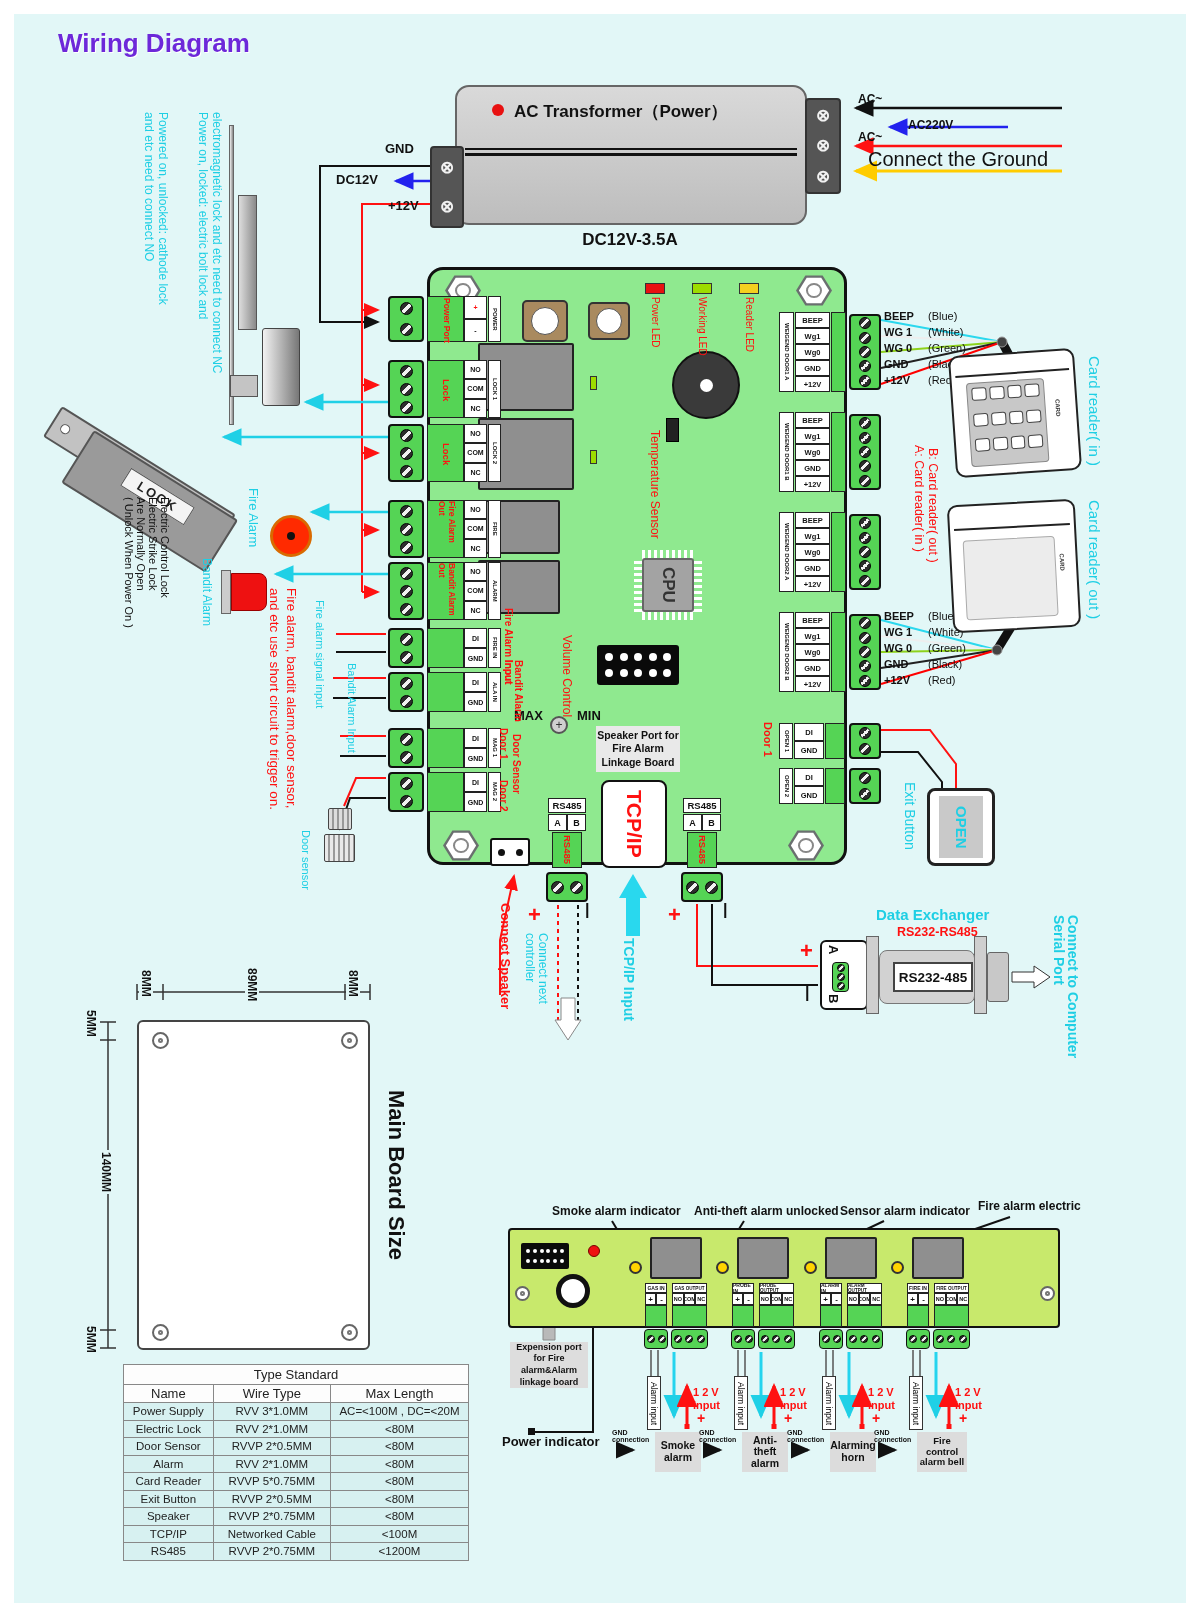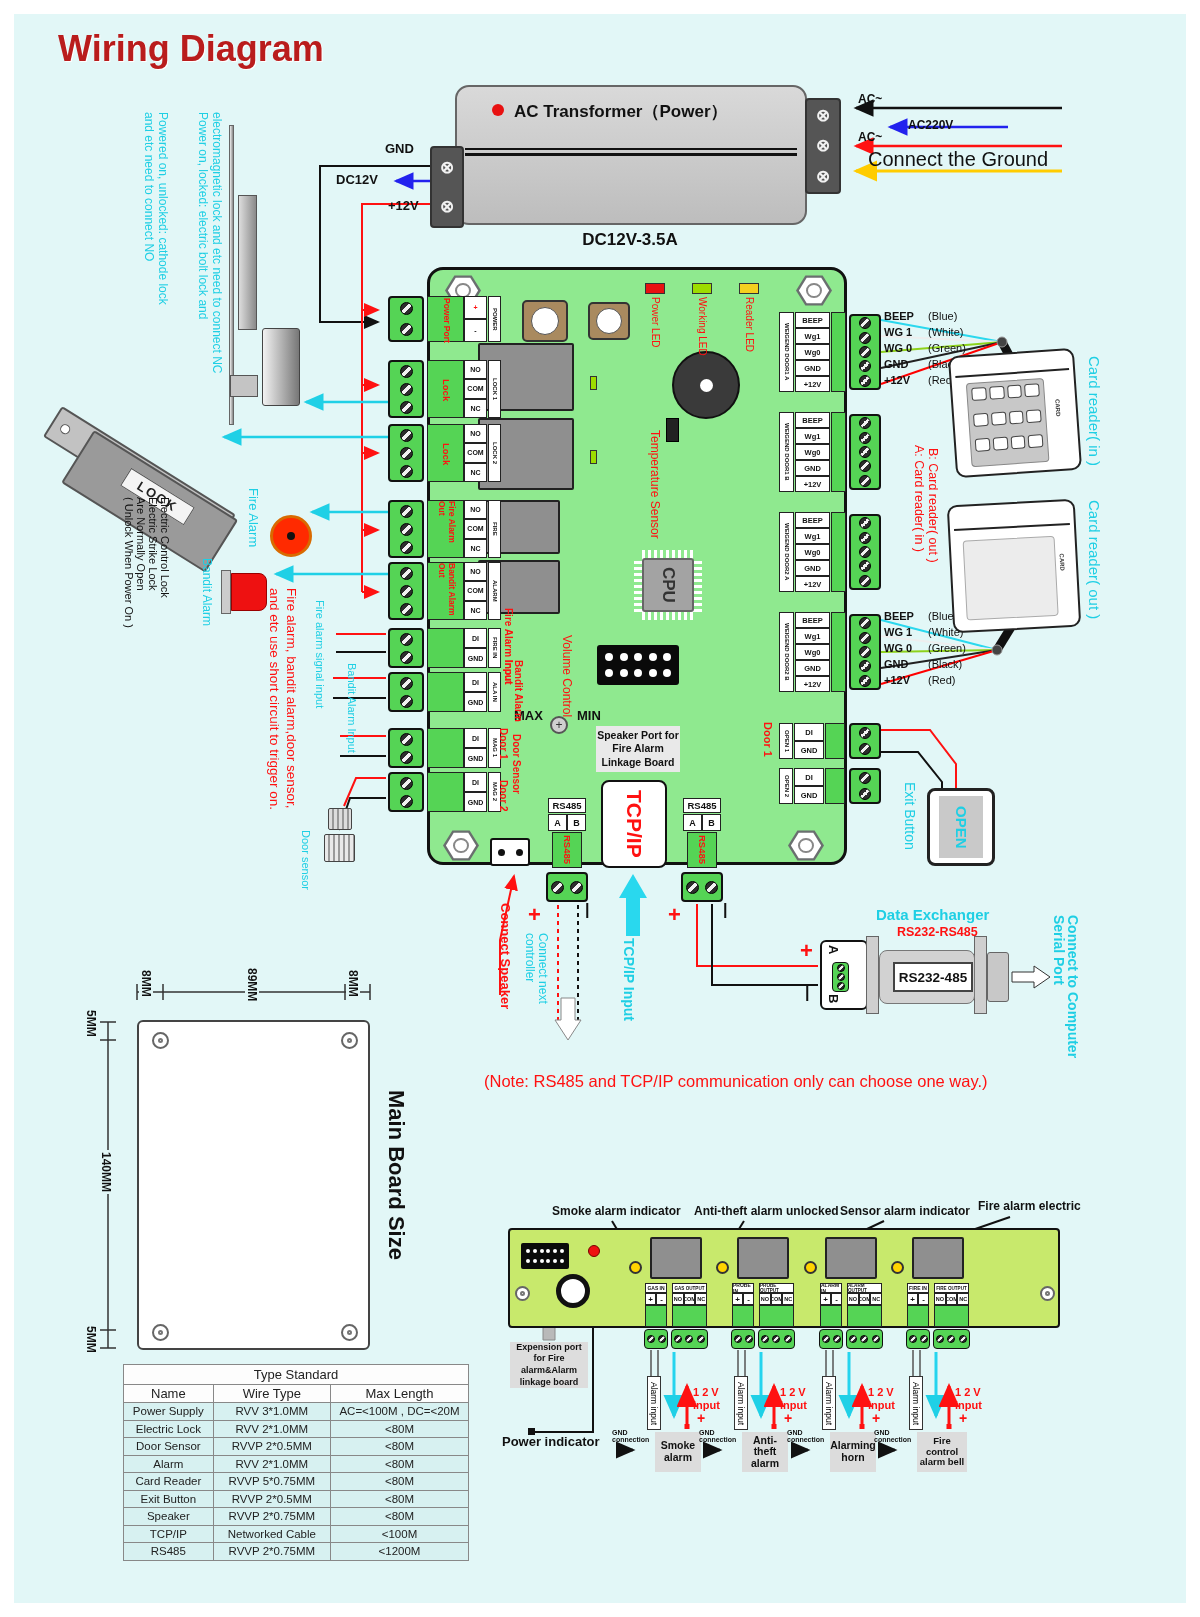--- a/index.html
+++ b/index.html
@@ -164,21 +164,21 @@
       <rect x="859.5" y="1424" width="5" height="5" fill="#ff1111"></rect>
       <line x1="792" y1="1450" x2="808" y2="1450" stroke="#111" stroke-width="2.5" marker-end="url(#mK)"></line>
       <line x1="913" y1="1350" x2="913" y2="1376" stroke="#555" stroke-width="1.5"></line>
       <line x1="920" y1="1350" x2="920" y2="1376" stroke="#555" stroke-width="1.5"></line>
       <line x1="936" y1="1352" x2="936" y2="1416" stroke="#25d4ee" stroke-width="3" marker-end="url(#mC)"></line>
       <line x1="949" y1="1426" x2="949" y2="1386" stroke="#ff1111" stroke-width="3" marker-end="url(#mR)"></line>
       <rect x="946.5" y="1424" width="5" height="5" fill="#ff1111"></rect>
       <line x1="879" y1="1450" x2="895" y2="1450" stroke="#111" stroke-width="2.5" marker-end="url(#mK)"></line>
     </svg>
 
-  <div class="abs b" style="left:58px;top:28px;font-size:36px;color:#b91c1c;text-shadow:1px 1px 0 #fff">Wiring Diagram</div>
+  <div class="abs b" style="left:58px;top:28px;font-size:26px;color:#6d28d9;text-shadow:1px 1px 0 #fff">Wiring Diagram</div>
 
   <div class="abs" style="left:455px;top:85px;width:352px;height:140px;background:linear-gradient(#d9d9d9,#bdbdbd);border:2px solid #666;border-radius:14px"></div>
   <div class="abs" style="left:492px;top:104px;width:12px;height:12px;border-radius:50%;background:#e81111"></div>
   <div class="abs b bk" style="left:514px;top:100px;font-size:17px">AC Transformer（Power）</div>
   <div class="abs" style="left:465px;top:148px;width:332px;height:8px;border-top:2px solid #111;border-bottom:2px solid #111"></div>
   <div class="abs" style="left:465px;top:153px;width:332px;height:0;border-top:2px solid #111"></div>
   <div class="abs" style="left:430px;top:146px;width:34px;height:82px;background:#555;border:2px solid #333;border-radius:4px;display:flex;flex-direction:column;align-items:center;justify-content:space-around">
       <span class="xs" style="font-size:17px">⊗</span>
       <span class="xs" style="font-size:17px">⊗</span>
     </div>
@@ -408,21 +408,20 @@
   <div class="abs" style="left:866px;top:936px;width:13px;height:78px;background:#cfcfcf;border:1.5px solid #666"></div>
   <div class="abs" style="left:974px;top:936px;width:13px;height:78px;background:#cfcfcf;border:1.5px solid #666"></div>
   <div class="abs" style="left:879px;top:950px;width:96px;height:54px;background:#d2d2d2;border:1.5px solid #777;border-radius:8px"></div>
   <div class="abs b bk" style="left:893px;top:962px;width:80px;height:30px;background:#fff;border:2px solid #444;font-size:13.5px;display:flex;align-items:center;justify-content:center">RS232-485</div>
   <div class="abs" style="left:987px;top:952px;width:22px;height:50px;background:#c8c8c8;border:1.5px solid #666;border-radius:3px"></div>
   <div class="abs rd b" style="left:800px;top:938px;font-size:22px">+</div>
   <div class="abs bk b" style="left:805px;top:984px;font-size:16px">|</div>
   <div class="abs v cy b" style="left:1064px;top:915px;height:175px;font-size:14px">Connect to Computer</div>
   <div class="abs v cy b" style="left:1050px;top:915px;height:175px;font-size:14px">Serial Port</div>
 
-  <div class="abs rd" style="left:484px;top:1072px;font-size:16.5px">(Note: RS485 and TCP/IP communication only can choose one way.)</div>
 
   <div class="abs" style="left:137px;top:1020px;width:233px;height:330px;background:#fff;border:2px solid #444;border-radius:6px"></div>
   <div class="abs dscrew" style="left:152px;top:1032px;width:17px;height:17px">
       <i></i>
     </div>
   <div class="abs dscrew" style="left:341px;top:1032px;width:17px;height:17px">
       <i></i>
     </div>
   <div class="abs dscrew" style="left:152px;top:1324px;width:17px;height:17px">
       <i></i>

